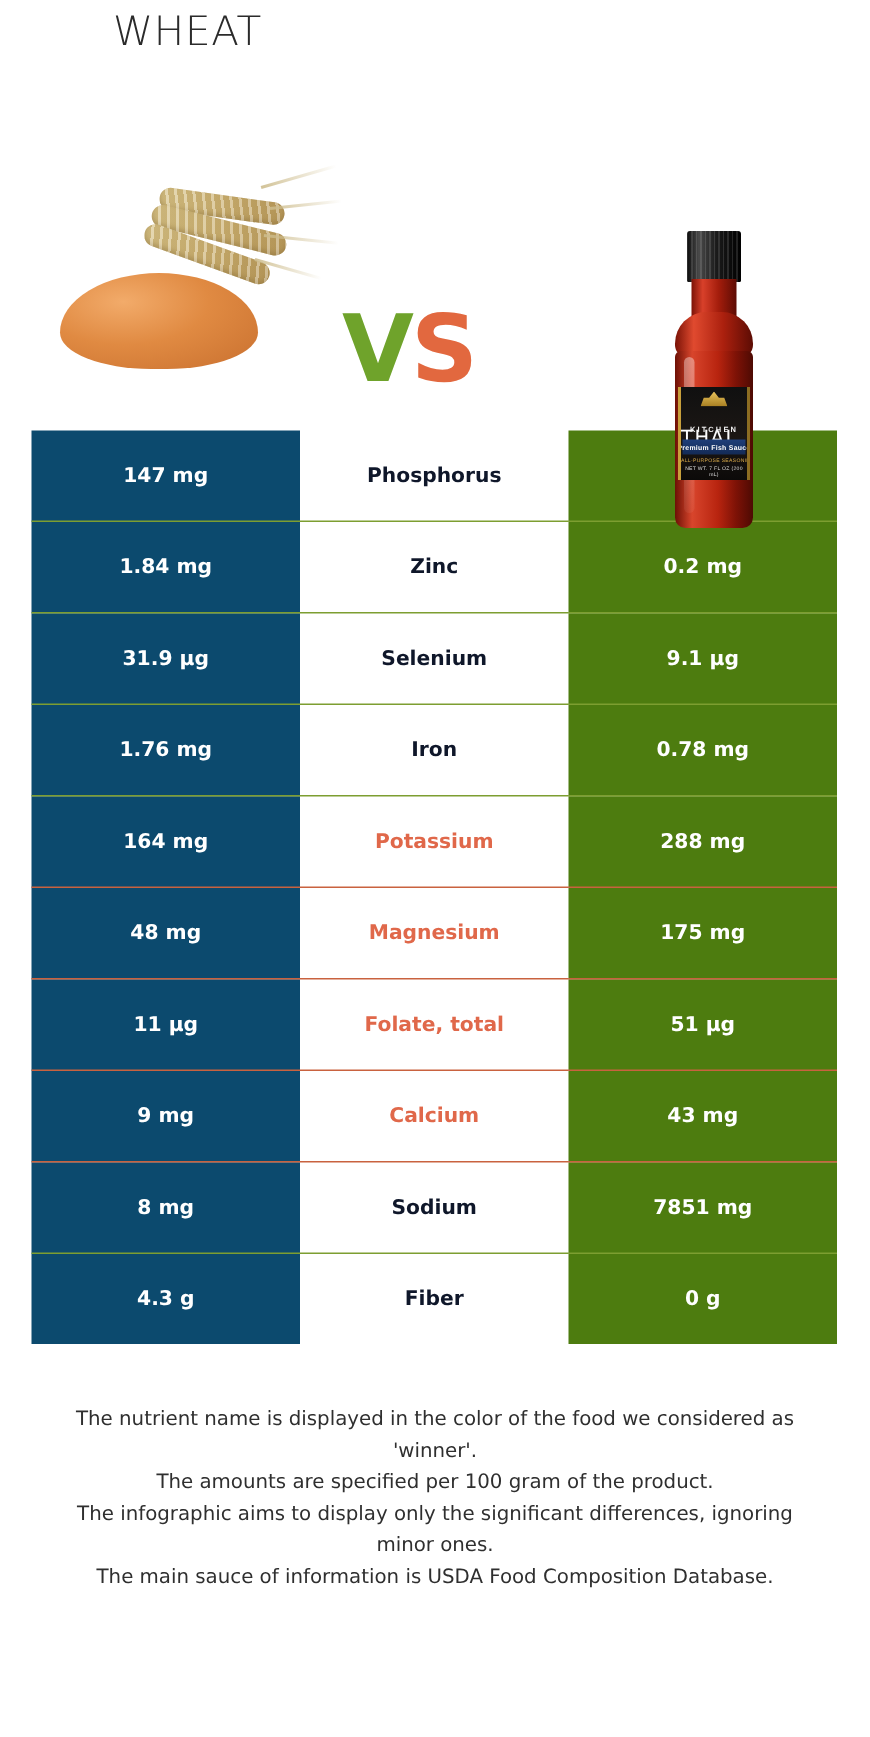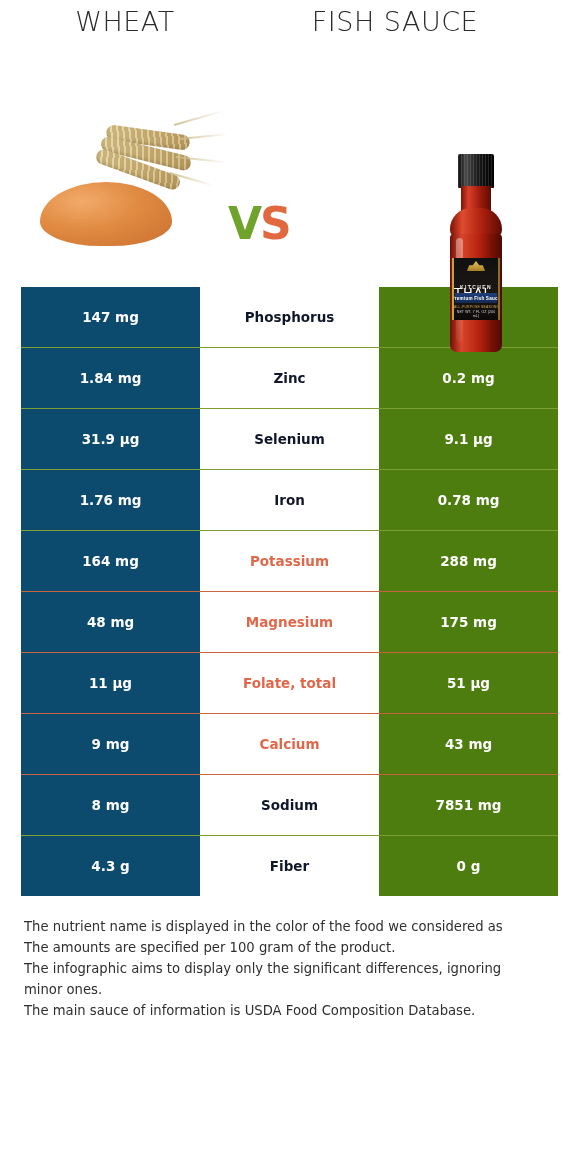--- a/index.html
+++ b/index.html
@@ -46,21 +46,21 @@
     position: absolute;
     left: 34px;
     top: 18px;
     width: 200px;
     height: 170px;
   }
   .vs {
     position: absolute;
     left: 228px;
     top: 140px;
-    font-size: 44px;
+    font-size: 62px;
     font-weight: 700;
     line-height: 1;
     font-family: "DejaVu Sans", sans-serif;
     letter-spacing: -2px;
   }
   .vs .v { color: #6fa32b; }
   .vs .s { color: #e2683f; }
   .hero-right {
     position: absolute;
     left: 420px;
@@ -274,35 +274,35 @@
   tr.win-right .cell-mid,
   tr.win-right .cell-right  { border-bottom: 1px solid #c9623f; }
   tr:last-child .cell-left,
   tr:last-child .cell-mid,
   tr:last-child .cell-right { border-bottom: none; }
   tr.win-left  .cell-mid { color: #0f172a; }
   tr.win-right .cell-mid { color: #e0684a; }
 
   
   .footer {
-    margin-top: 20px;
+    margin-top: 40px;
     padding: 0 24px;
+    text-align: center;
     font-size: 13.2px;
     line-height: 21px;
     color: #2f2f2f;
     font-family: "DejaVu Sans", sans-serif;
   }
   .footer div { margin: 0; }
 </style>
 </head>
 <body>
 
 <div class="header">
   <div class="title title-left">Wheat</div>
-  <div class="title title-right">Fish sauce</div>
 </div>
 
 <div class="hero">
 
   <div class="hero-left">
     <div class="wheat-wrap">
       <div class="ear" style="left:72px; top:50px;  width:84px; transform:rotate(8deg);"></div>
       <div class="ear" style="left:66px; top:66px;  width:92px; transform:rotate(14deg);"></div>
       <div class="ear" style="left:60px; top:82px;  width:88px; transform:rotate(20deg);"></div>
       <div class="stalk" style="left:10px; top:44px; width:70px; transform:rotate(6deg); height:6px;"></div>
@@ -391,17 +391,18 @@
       <tr class="win-left">
         <td class="cell-left">4.3 g</td>
         <td class="cell-mid">Fiber</td>
         <td class="cell-right">0 g</td>
       </tr>
     </tbody>
 </table>
 
 <div class="footer">
   <div>The nutrient name is displayed in the color of the food we considered as</div>
+  <div>'winner'.</div>
   <div>The amounts are specified per 100 gram of the product.</div>
   <div>The infographic aims to display only the significant differences, ignoring</div>
   <div>minor ones.</div>
   <div>The main sauce of information is USDA Food Composition Database.</div>
 </div>
 
 </body></html>

